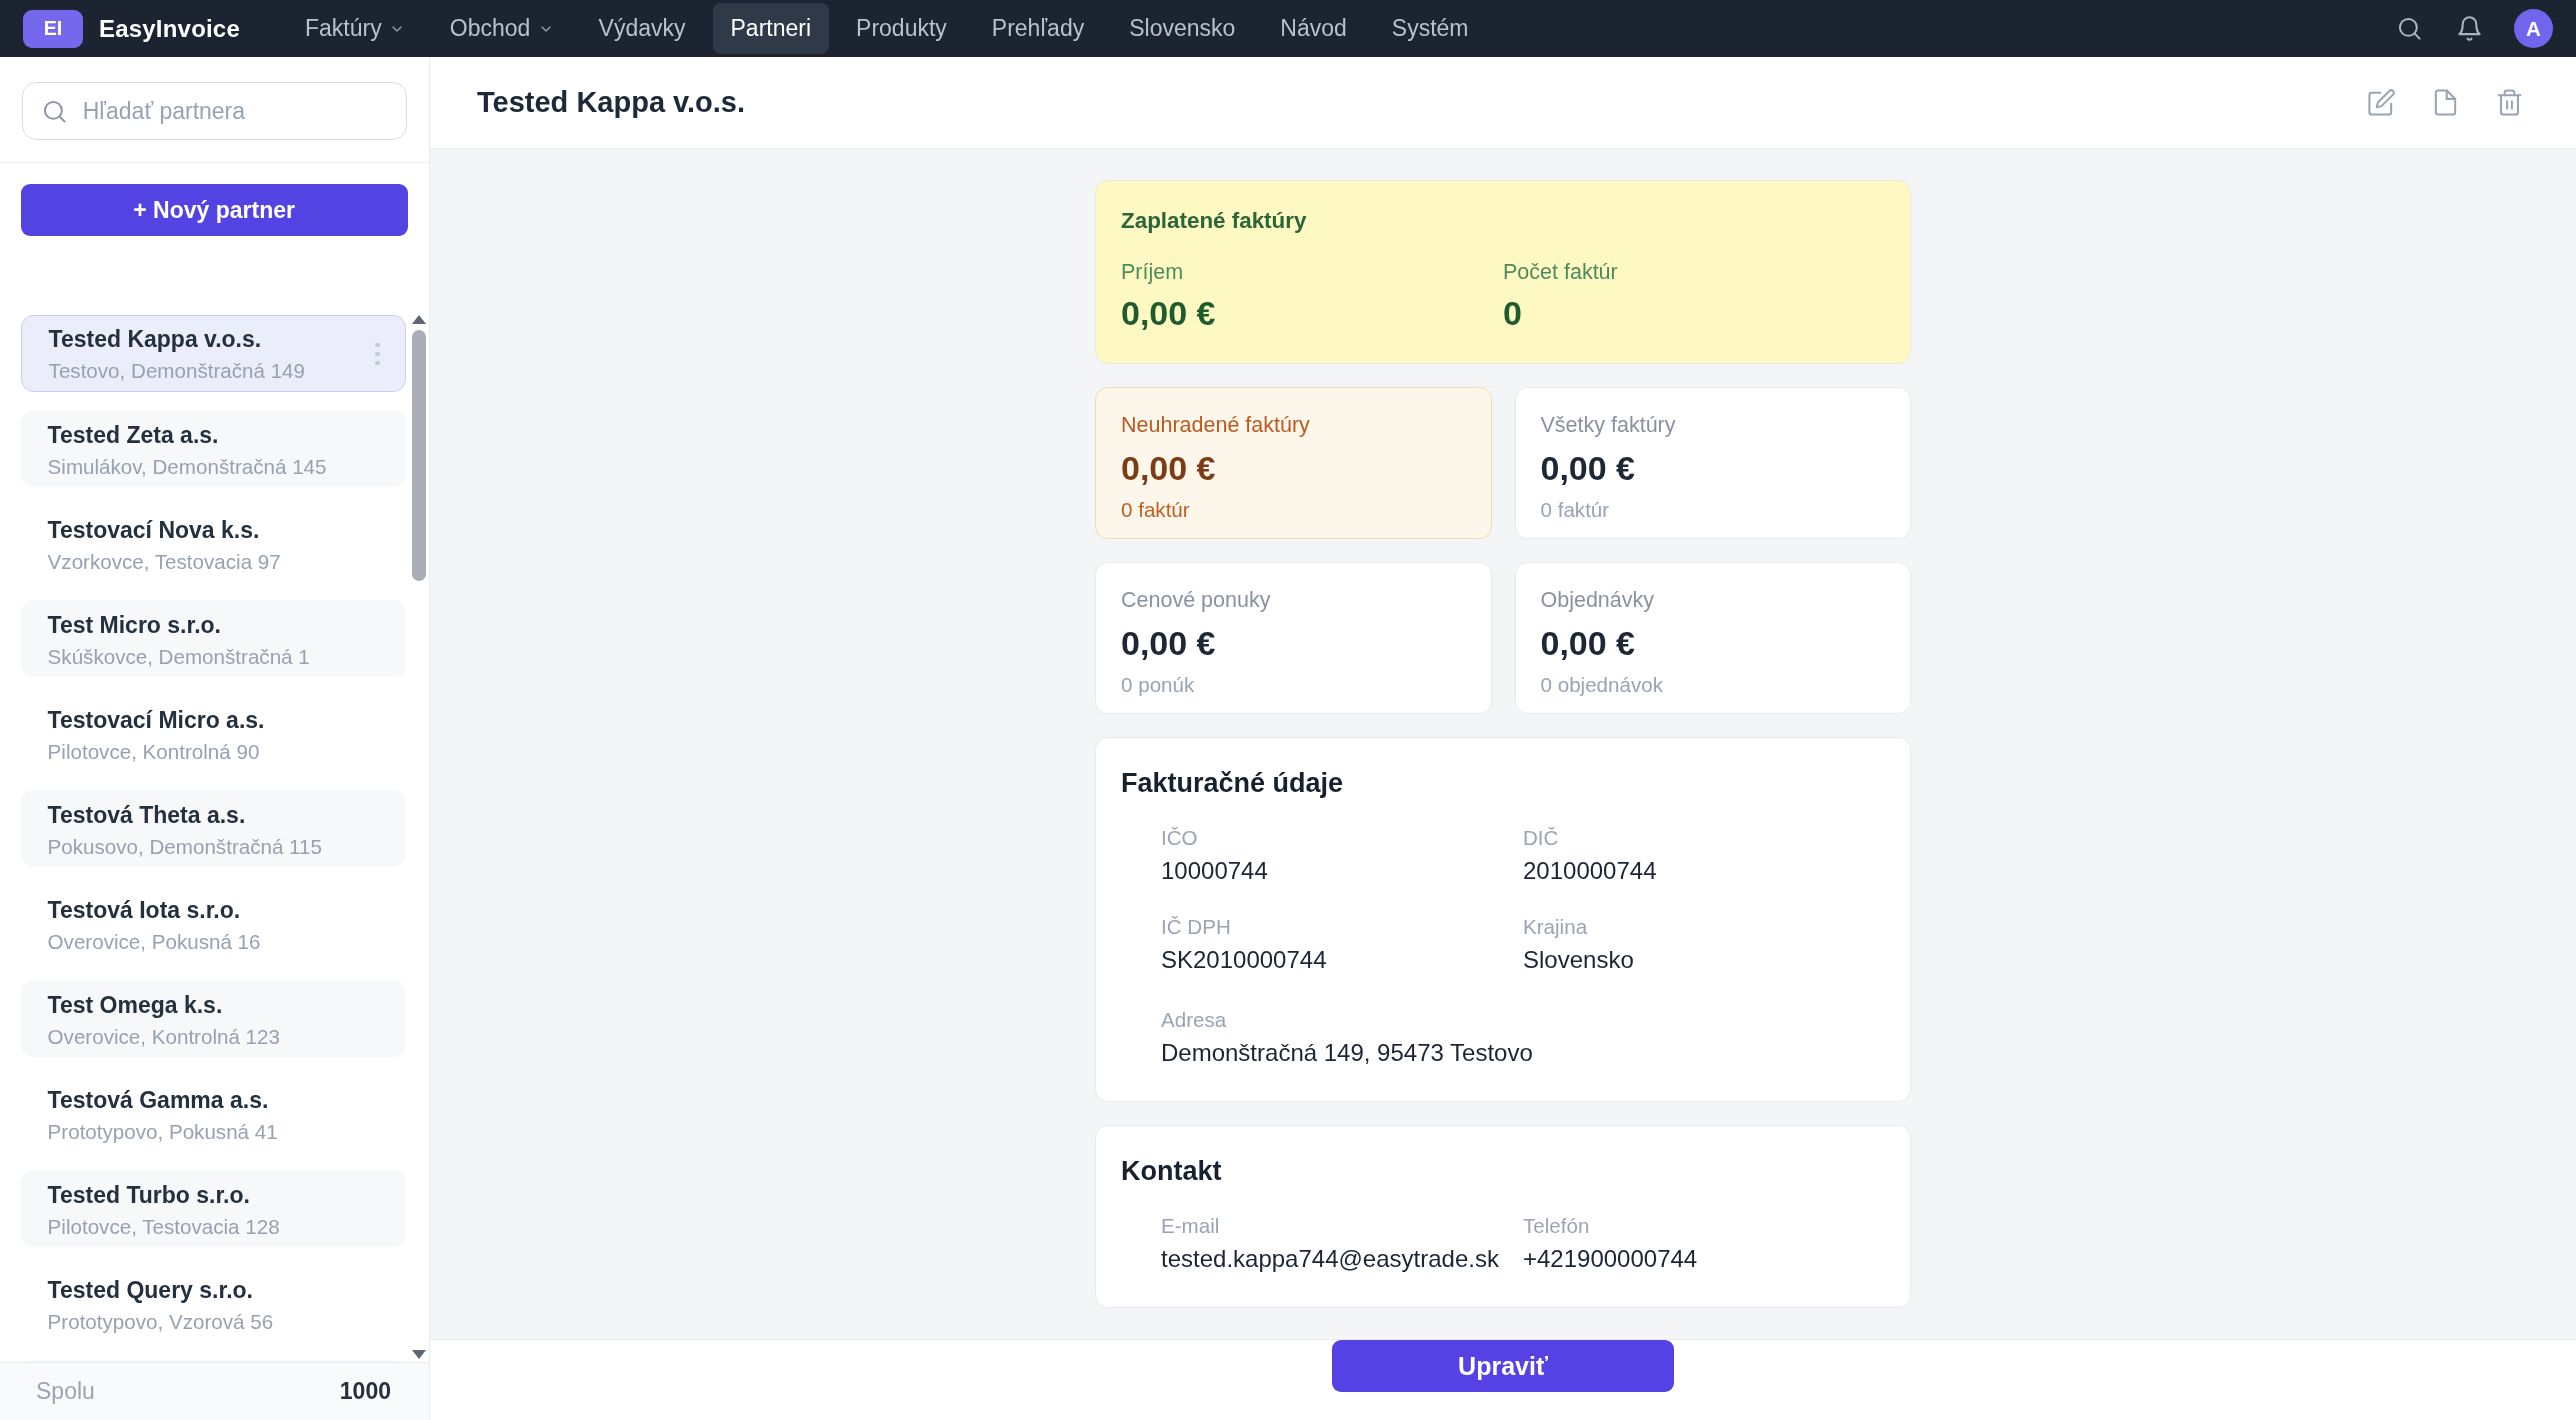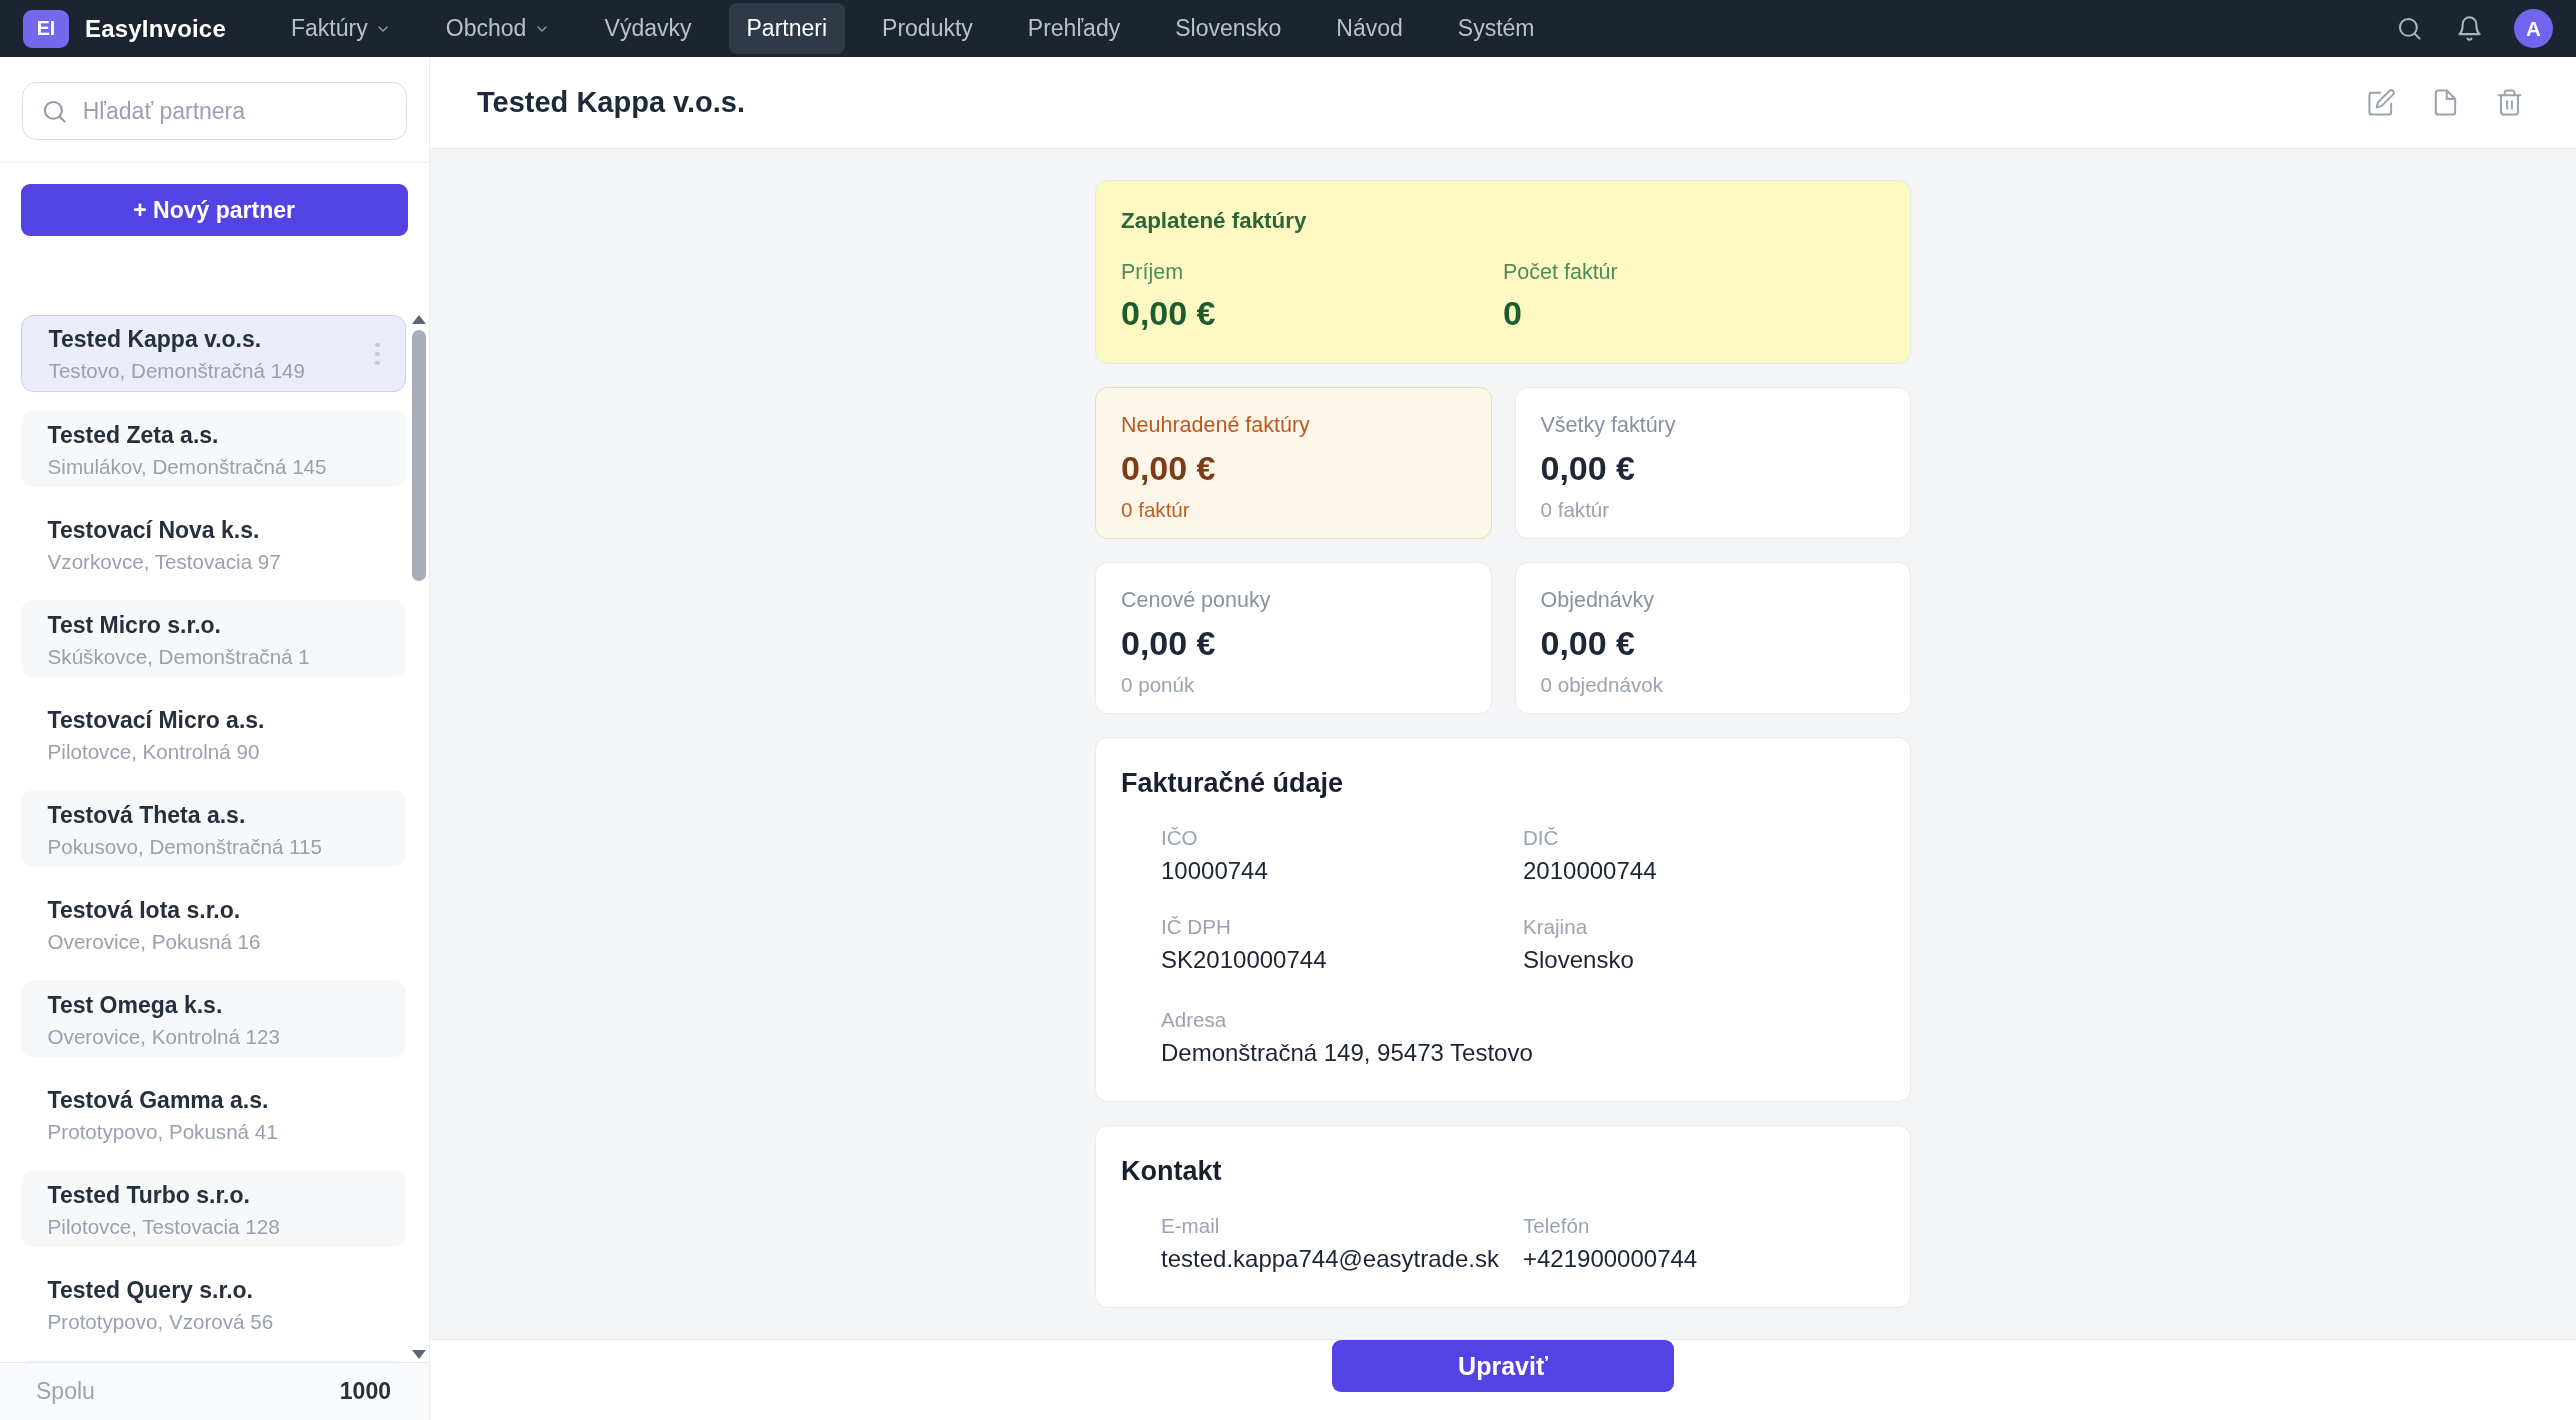--- a/index.html
+++ b/index.html
@@ -4,24 +4,24 @@
 <style>
   * { margin:0; padding:0; box-sizing:border-box; }
   html,body { width:2576px; height:1420px; overflow:hidden;
     font-family:"Liberation Sans","DejaVu Sans",sans-serif; background:#fff; }
   .app { position:relative; width:2576px; height:1420px; }
 
   
   .navbar { position:absolute; top:0; left:0; right:0; height:57px;
     background:#1c2331; display:flex; align-items:center; padding:0 23px; }
   .brand { display:flex; align-items:center; gap:16px; cursor:pointer; }
-  .logo { width:46px; height:38px; border-radius:9px; background:#7668ec;
+  .logo { width:60px; height:38px; border-radius:9px; background:#7668ec;
     color:#fff; font-weight:700; font-size:19.7px; display:flex; align-items:center; justify-content:center; }
   .brand-name { color:#fff; font-size:24px; font-weight:700; letter-spacing:0.2px; }
-  .nav-items { display:flex; align-items:center; margin-left:47px; gap:19px; }
+  .nav-items { display:flex; align-items:center; margin-left:47px; gap:9px; }
   .nav-item { display:flex; align-items:center; gap:7.2px; color:#b9c1cd; font-size:23px;
     padding:11.6px 18px; border-radius:8px; cursor:pointer; white-space:nowrap; }
   .nav-item.active { background:#303948; color:#fff; }
   .nav-item svg { stroke:#8f99a8; }
   .nav-right { margin-left:auto; display:flex; align-items:center; gap:30px; }
   .nav-icon-btn { width:30px; height:30px; display:flex; align-items:center; justify-content:center; cursor:pointer; }
   .nav-icon-btn svg { stroke:#aab3c0; }
   .avatar { width:39px; height:39px; border-radius:50%; background:#7165ee; color:#fff;
     font-size:20.6px; font-weight:700; display:flex; align-items:center; justify-content:center; cursor:pointer; }
 

